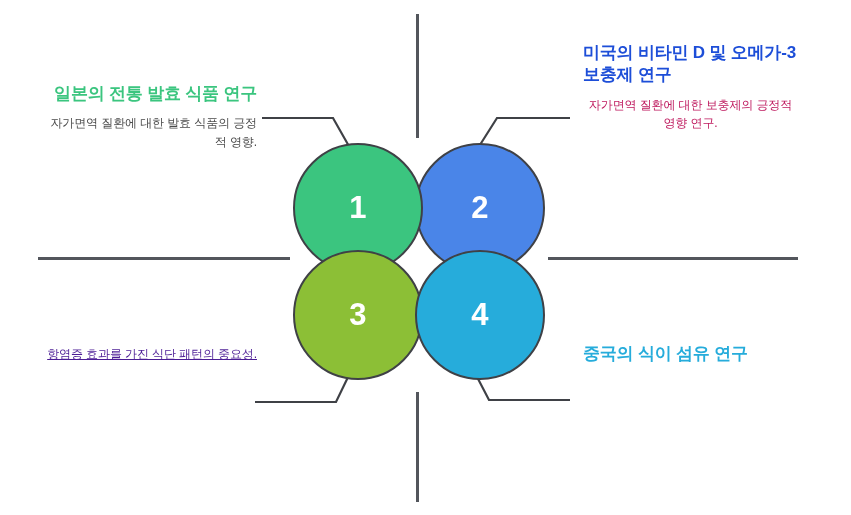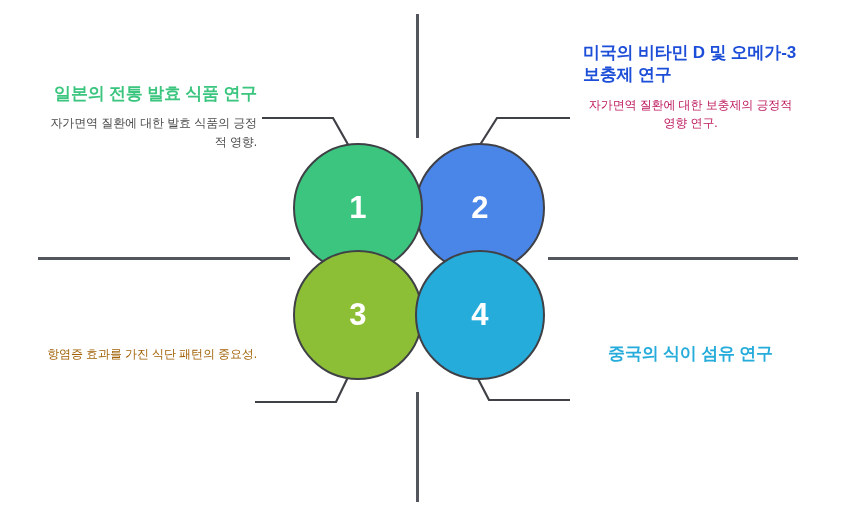--- a/index.html
+++ b/index.html
@@ -87,21 +87,21 @@
     line-height: 1.55;
     color: #4a4a4a;
     letter-spacing: -0.1px;
   }
   .align-right { text-align: right; }
   .align-left  { text-align: left; }
 
   #block-1 { left: 42px;  top: 58px; margin-top: 25px;  }
   #block-2 { left: 583px; top: 42px;  }
   #block-3 { left: 42px;  top: 345px; }
-  #block-4 { left: 583px; top: 343px; text-align: center; }
+  #block-4 { left: 583px; top: 343px; }
 </style>
 </head>
 <body>
 
 <div id="infographic" style="background: rgb(255, 255, 255);">
 
   <div class="divider divider-vert divider-vert-top" style="background: rgb(83, 86, 92);"></div>
   <div class="divider divider-vert divider-vert-bot" style="background: rgb(83, 86, 92);"></div>
   <div class="divider divider-horz divider-horz-left" style="background: rgb(83, 86, 92);"></div>
   <div class="divider divider-horz divider-horz-right" style="background: rgb(83, 86, 92);"></div>
@@ -140,20 +140,20 @@
     <h3 style="color: rgb(59, 197, 127);">일본의 전통 발효 식품 연구</h3>
     <p style="color: rgb(74, 74, 74);">자가면역 질환에 대한 발효 식품의 긍정적 영향.</p>
   </div>
 
   <div class="block align-left" id="block-2">
     <h3 style="color: #1d4ed8;">미국의 비타민 D 및 오메가-3 보충제 연구</h3>
     <p style="color: #be185d; text-align: center;">자가면역 질환에 대한 보충제의 긍정적 영향 연구.</p>
   </div>
 
   <div class="block align-right" id="block-3">
-    <p style="color: #a16207;">항염증 효과를 가진 식단 패턴의 중요성.</p>
+    <p style="color: #4c1d95; text-decoration: underline;">항염증 효과를 가진 식단 패턴의 중요성.</p>
   </div>
 
   <div class="block align-left" id="block-4">
     <h3 style="color: rgb(38, 172, 219);">중국의 식이 섬유 연구</h3>
   </div>
 
 </div>
 
 </body></html>

